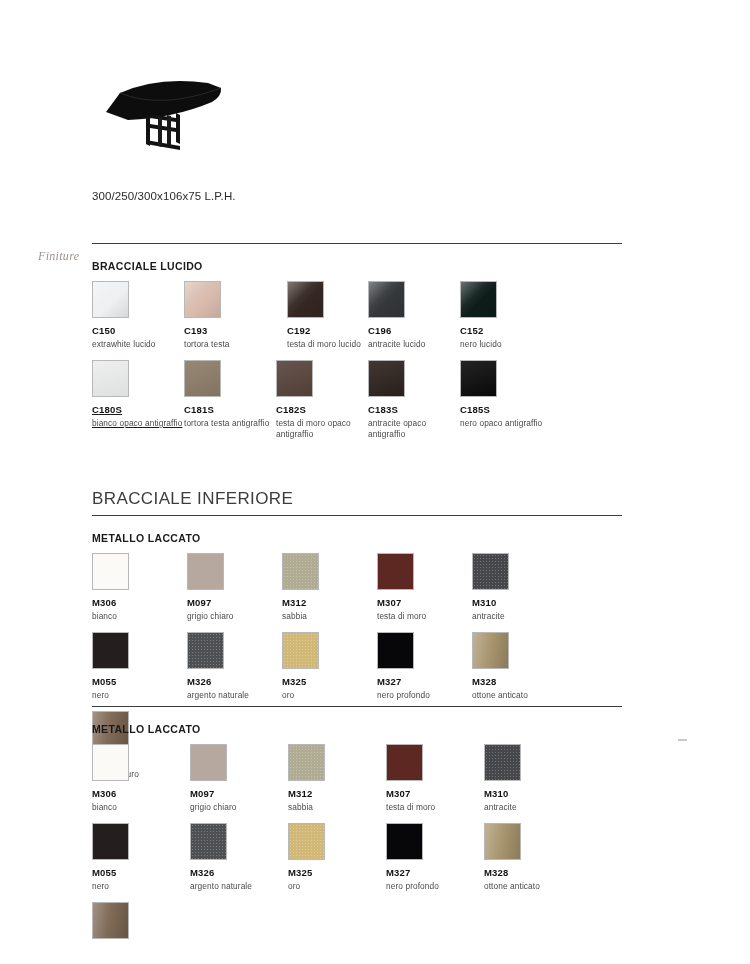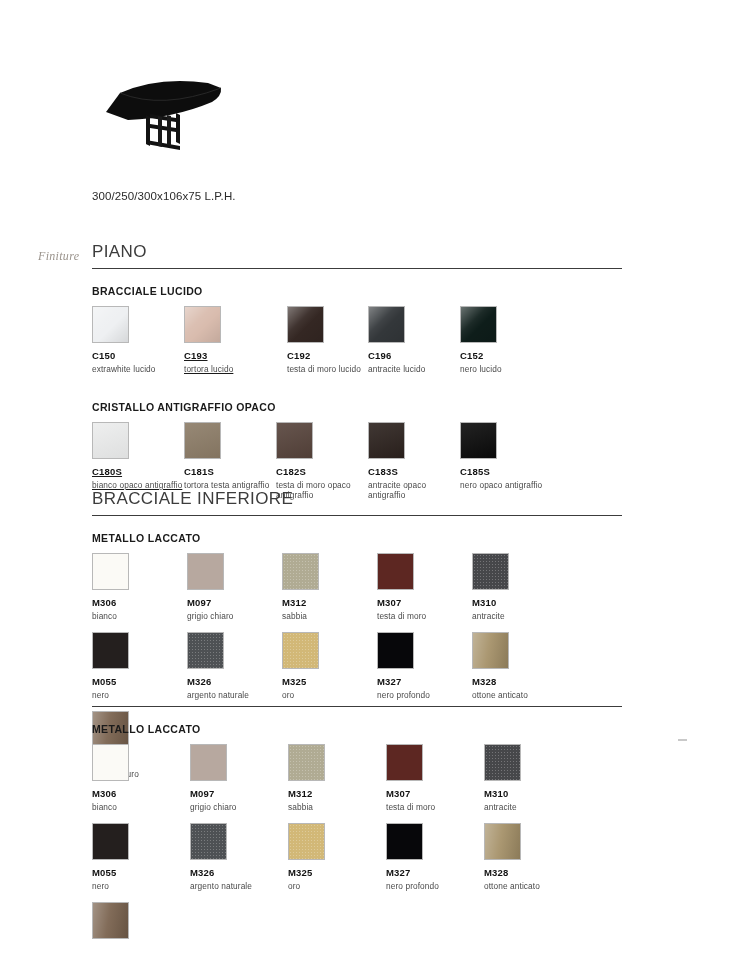--- a/index.html
+++ b/index.html
@@ -99,37 +99,36 @@
   </div>
 
   <div class="dimensions">300/250/300x106x75 L.P.H.</div>
 
   <div class="rail-label">Finiture</div>
 
   <div class="tick"></div>
 
   <div id="sections-root">
       <div class="section" style="top: 243px;">
-        <div class="section-title">PIANO</div>
         <div class="rule long"></div>
         <div class="group-title">BRACCIALE LUCIDO</div>
         <div class="swatch-row" style="height: 79px;">
           <div class="swatch-cell" style="left: 0px; width: 92px;">
             <div class="swatch" style="background: rgb(238, 240, 242);">
               <div class="sheen" style="background: linear-gradient(135deg, rgba(255, 255, 255, 0.38) 0%, rgba(255, 255, 255, 0.06) 38%, rgba(255, 255, 255, 0) 55%, rgba(0, 0, 0, 0.1) 100%);"></div>
             </div>
             <div class="code">C150</div>
             <div class="desc">extrawhite lucido</div>
           </div>
-          <div class="swatch-cell" style="left: 92px; width: 92px; text-decoration: underline;">
+          <div class="swatch-cell" style="left: 92px; width: 92px;">
             <div class="swatch" style="background: rgb(217, 188, 174);">
               <div class="sheen" style="background: linear-gradient(135deg, rgba(255, 255, 255, 0.38) 0%, rgba(255, 255, 255, 0.06) 38%, rgba(255, 255, 255, 0) 55%, rgba(0, 0, 0, 0.1) 100%);"></div>
             </div>
             <div class="code">C193</div>
-            <div class="desc">tortora lucido</div>
+            <div class="desc">tortora testa</div>
           </div>
           <div class="swatch-cell" style="left: 195px; width: 92px;">
             <div class="swatch" style="background: rgb(52, 39, 35);">
               <div class="sheen" style="background: linear-gradient(135deg, rgba(255, 255, 255, 0.38) 0%, rgba(255, 255, 255, 0.06) 38%, rgba(255, 255, 255, 0) 55%, rgba(0, 0, 0, 0.1) 100%);"></div>
             </div>
             <div class="code">C192</div>
             <div class="desc">testa di moro lucido</div>
           </div>
           <div class="swatch-cell" style="left: 276px; width: 92px;">
             <div class="swatch" style="background: rgb(51, 55, 58);">
@@ -139,21 +138,20 @@
             <div class="desc">antracite lucido</div>
           </div>
           <div class="swatch-cell" style="left: 368px; width: 92px;">
             <div class="swatch" style="background: rgb(14, 29, 26);">
               <div class="sheen" style="background: linear-gradient(135deg, rgba(255, 255, 255, 0.38) 0%, rgba(255, 255, 255, 0.06) 38%, rgba(255, 255, 255, 0) 55%, rgba(0, 0, 0, 0.1) 100%);"></div>
             </div>
             <div class="code">C152</div>
             <div class="desc">nero lucido</div>
           </div>
         </div>
-        <div class="group-title">CRISTALLO ANTIGRAFFIO OPACO</div>
         <div class="swatch-row" style="height: 90px;">
           <div class="swatch-cell" style="left: 0px; width: 92px; text-decoration: underline;">
             <div class="swatch" style="background: rgb(236, 237, 237);">
               <div class="sheen" style="background: linear-gradient(160deg, rgba(255, 255, 255, 0.1), rgba(0, 0, 0, 0.06));"></div>
             </div>
             <div class="code">C180S</div>
             <div class="desc">bianco opaco antigraffio</div>
           </div>
           <div class="swatch-cell" style="left: 92px; width: 92px;">
             <div class="swatch" style="background: rgb(139, 123, 102);">

